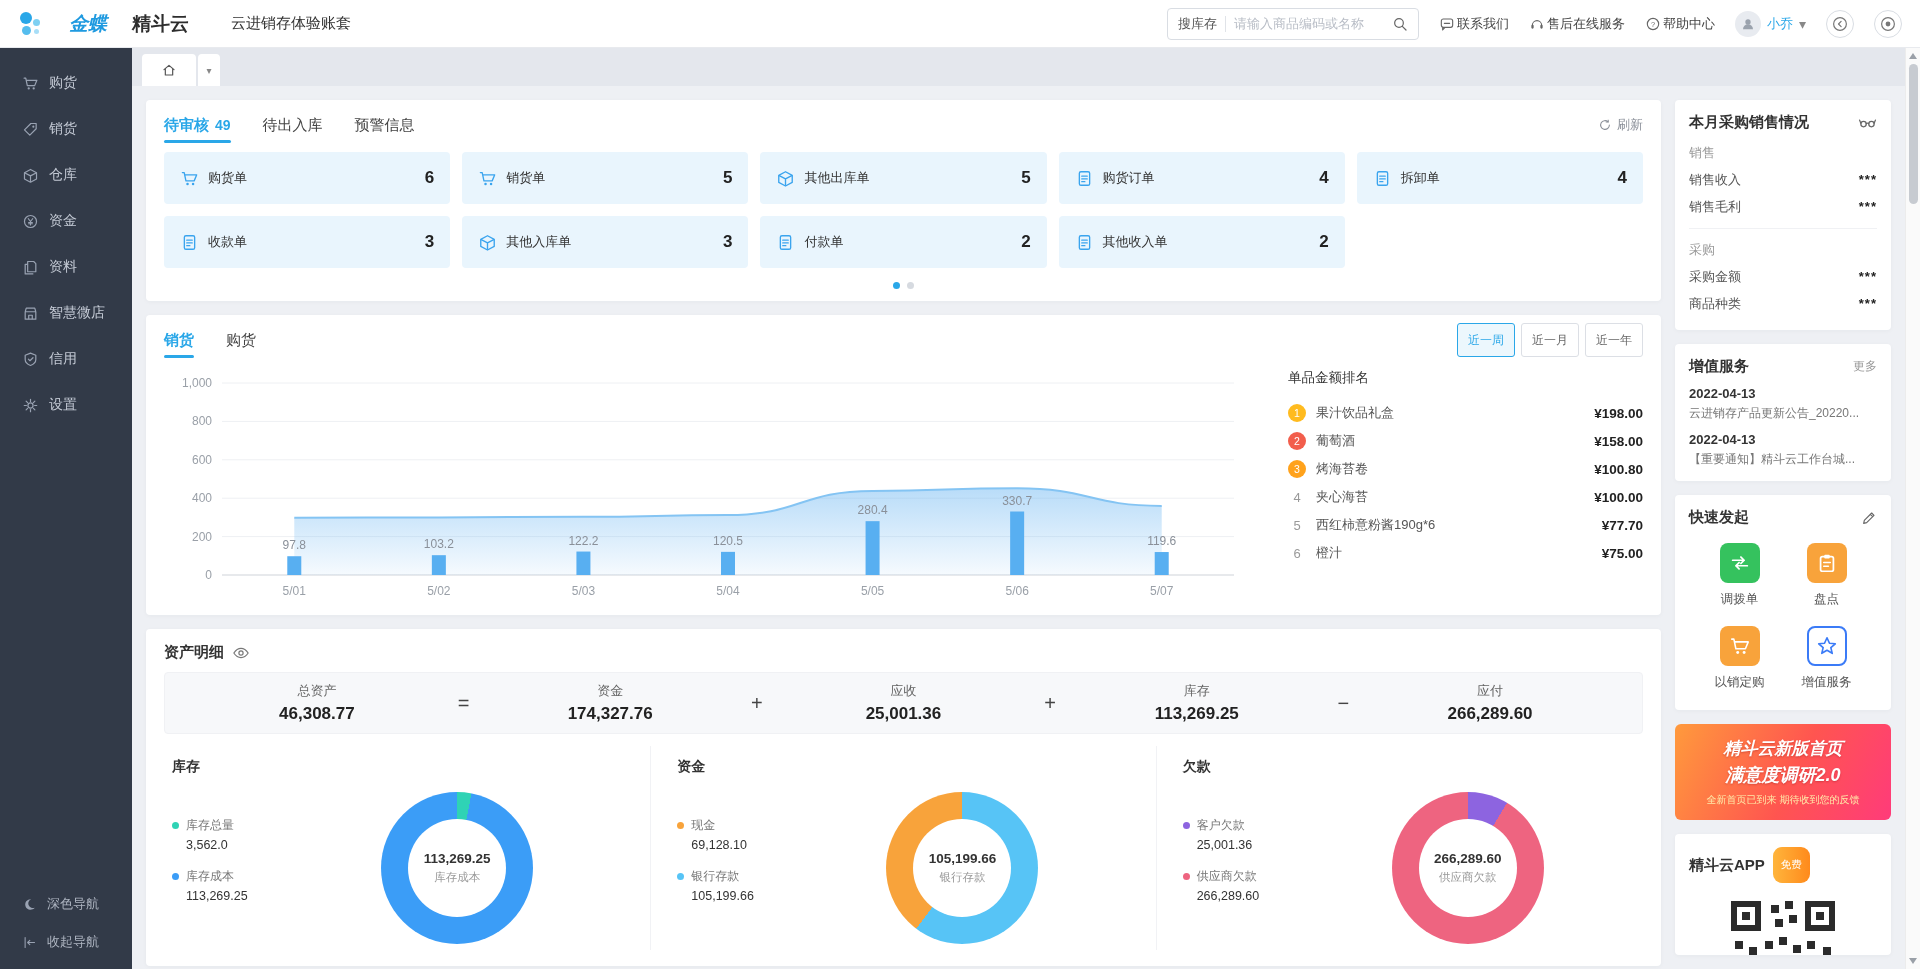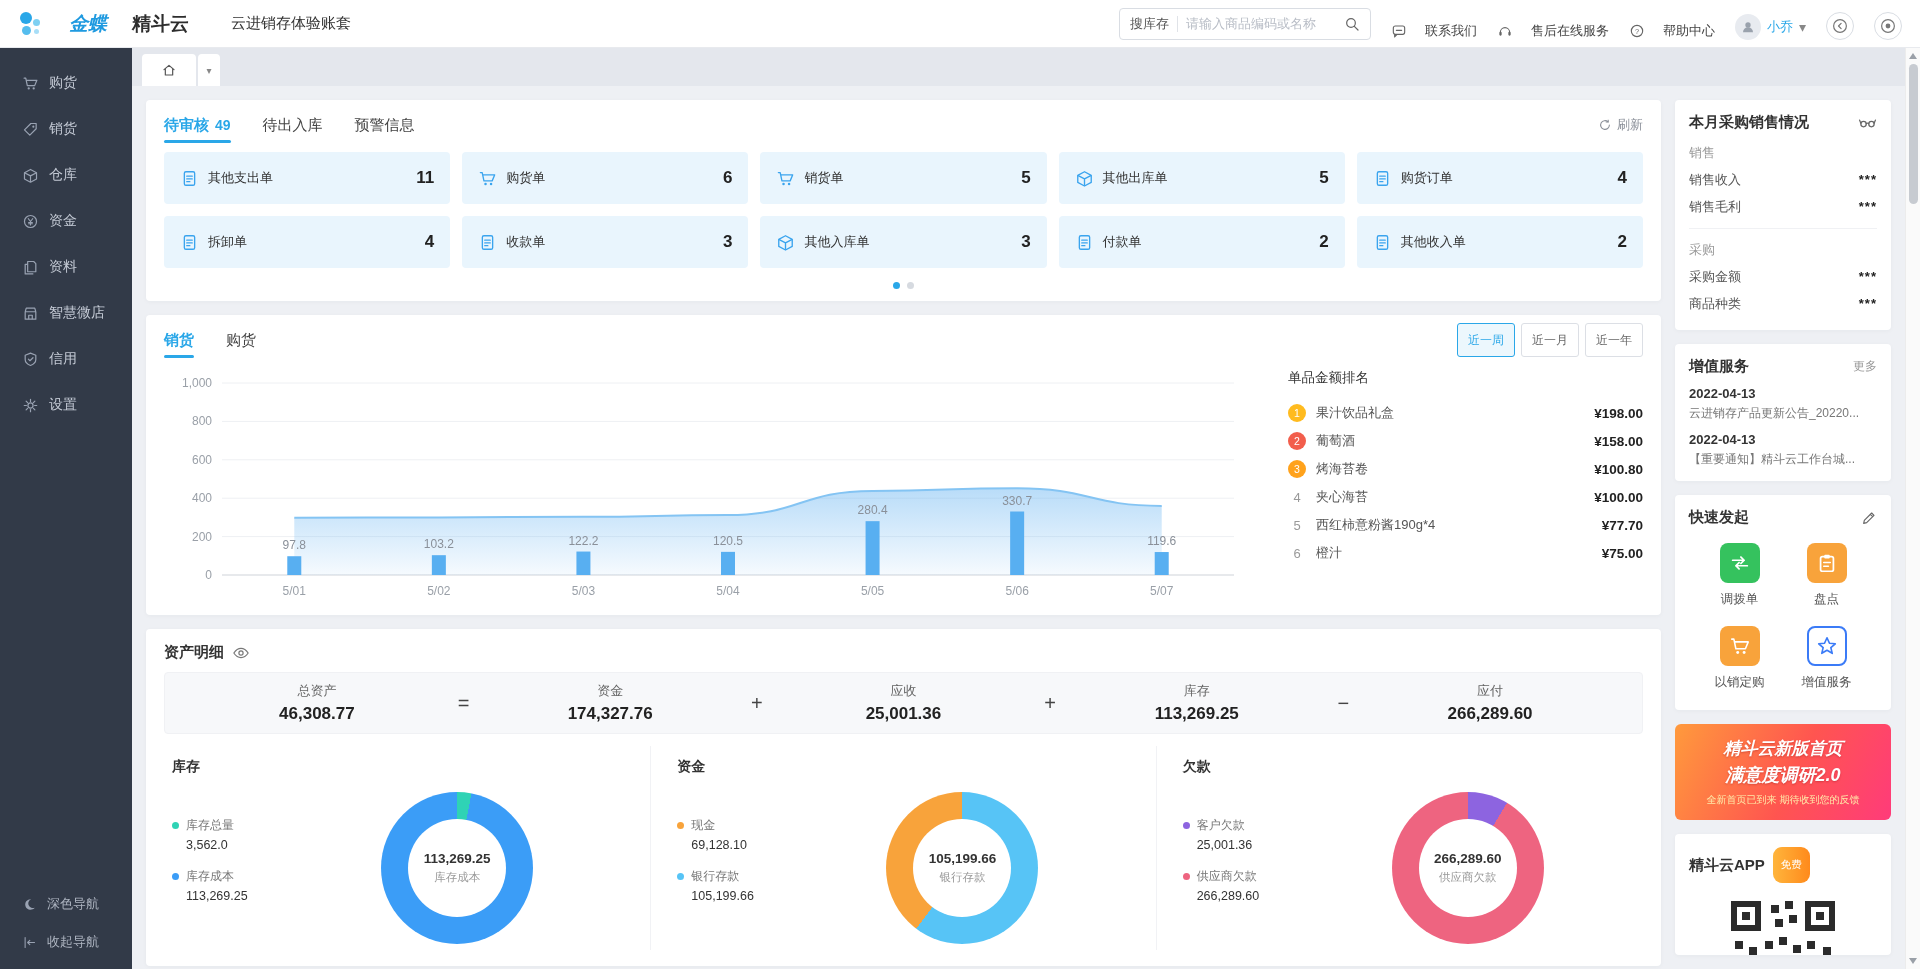--- a/index.html
+++ b/index.html
@@ -10,27 +10,27 @@
   .brand{display:flex;align-items:center;gap:25px;min-width:150px}
   .logo-dots{position:relative;width:26px;height:26px}
   .logo-dots i{position:absolute;border-radius:50%;background:#2aa7e8;display:block}
   .logo-dots i:nth-child(1){width:12px;height:12px;left:2px;top:1px}
   .logo-dots i:nth-child(2){width:7px;height:7px;left:15px;top:8px;background:#7fd0f2}
   .logo-dots i:nth-child(3){width:9px;height:9px;left:4px;top:15px;background:#55bdee}
   .logo-dots i:nth-child(4){width:5px;height:5px;left:16px;top:18px;background:#a8def7}
   .brand-k{color:#1f9ae0;font-weight:bold;font-style:italic;font-size:19px}
   .brand-p{color:#2d2d2d;font-weight:bold;font-size:19px}
   .account-title{margin-left:42px;font-size:15px;color:#333}
-  .topbar-right{margin-left:auto;display:flex;align-items:flex-end;gap:20px}
+  .topbar-right{margin-left:auto;display:flex;align-items:center;gap:20px}
   .searchbox{display:flex;align-items:center;height:32px;border:1px solid #d9dde3;border-radius:4px;padding:0 10px;background:#fff;width:252px}
   .searchbox .cat{font-size:13px;color:#555;cursor:pointer;white-space:nowrap}
   .searchbox .sep{width:1px;height:16px;background:#e0e3e8;margin:0 8px}
   .searchbox input{border:0;outline:0;flex:1;font-size:13px;color:#333;font-family:inherit;min-width:0}
   .searchbox input::placeholder{color:#b8bdc6}
-  .tlink{display:flex;align-items:center;gap:18px;font-size:13px;color:#444;cursor:pointer;white-space:nowrap}
+  .tlink{display:flex;align-items:center;gap:2px;font-size:13px;color:#444;cursor:pointer;white-space:nowrap}
   .tlink svg,.searchbox svg{color:#666}
   .user{display:flex;align-items:center;gap:6px;cursor:pointer}
   .avatar{width:26px;height:26px;border-radius:50%;background:#e8ebf0;display:flex;align-items:center;justify-content:center;color:#9aa2ad}
   .user .uname{font-size:13px;color:#2aa7e8}
   .user .caret{color:#888}
   .circle-btn{width:28px;height:28px;border:1px solid #d9dde3;border-radius:50%;display:flex;align-items:center;justify-content:center;color:#777;cursor:pointer}
   
   .layout{display:flex;height:921px}
   .sidenav{width:132px;background:#323a48;display:flex;flex-direction:column;padding-top:12px;flex-shrink:0}
   .nav-item{height:46px;display:flex;align-items:center;gap:10px;padding-left:22px;color:#c3c9d4;font-size:14px;cursor:pointer}
@@ -400,27 +400,20 @@
             <div class="refresh">
               <svg width="14" height="14">
                   <use href="#i-refresh"></use>
                 </svg>
               <span>刷新</span>
             </div>
           </div>
           <div class="tile-grid">
             <div class="tile">
               <svg width="19" height="19">
-                  <use href="#i-doc"></use>
-                </svg>
-              <span class="tile-label">其他支出单</span>
-              <span class="tile-count">11</span>
-            </div>
-            <div class="tile">
-              <svg width="19" height="19">
                   <use href="#i-cart"></use>
                 </svg>
               <span class="tile-label">购货单</span>
               <span class="tile-count">6</span>
             </div>
             <div class="tile">
               <svg width="19" height="19">
                   <use href="#i-cart"></use>
                 </svg>
               <span class="tile-label">销货单</span>
@@ -557,21 +550,21 @@
                 <span class="rank-name">烤海苔卷</span>
                 <span class="rank-amt">¥100.80</span>
               </div>
               <div class="rank-row">
                 <span class="rk plain">4</span>
                 <span class="rank-name">夹心海苔</span>
                 <span class="rank-amt">¥100.00</span>
               </div>
               <div class="rank-row">
                 <span class="rk plain">5</span>
-                <span class="rank-name">西红柿意粉酱190g*4</span>
+                <span class="rank-name">西红柿意粉酱190g*6</span>
                 <span class="rank-amt">¥77.70</span>
               </div>
               <div class="rank-row">
                 <span class="rk plain">6</span>
                 <span class="rank-name">橙汁</span>
                 <span class="rank-amt">¥75.00</span>
               </div>
             </div>
           </div>
         </section>

